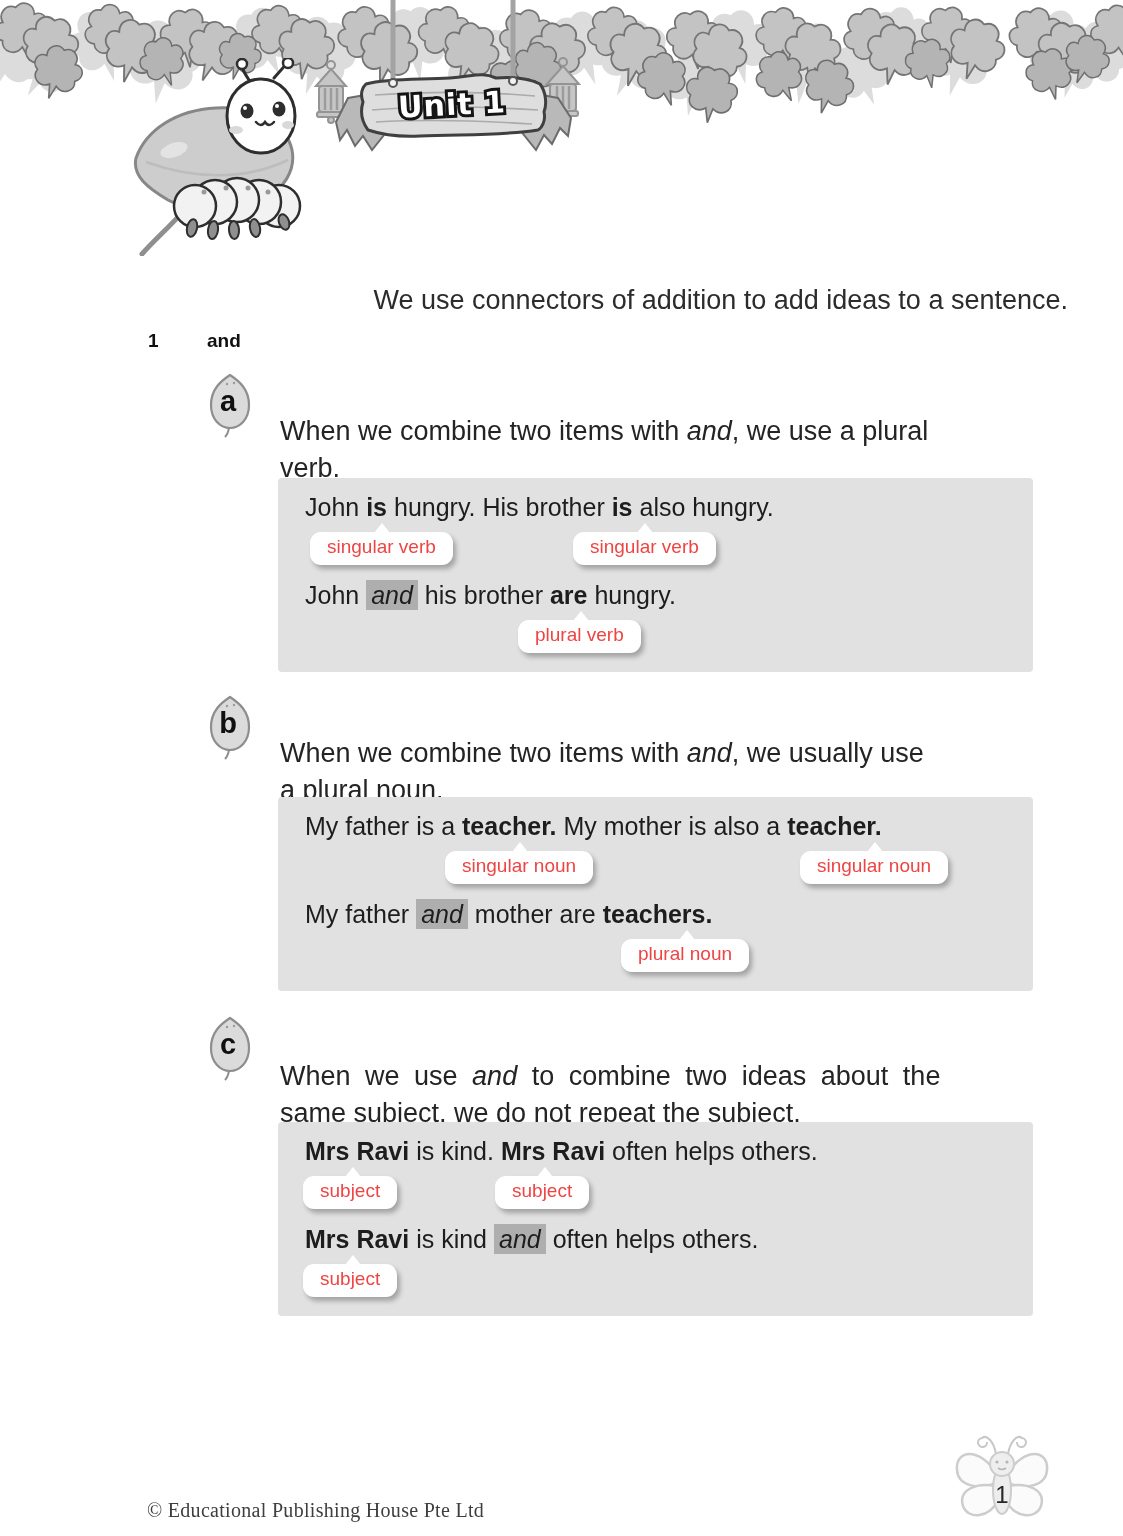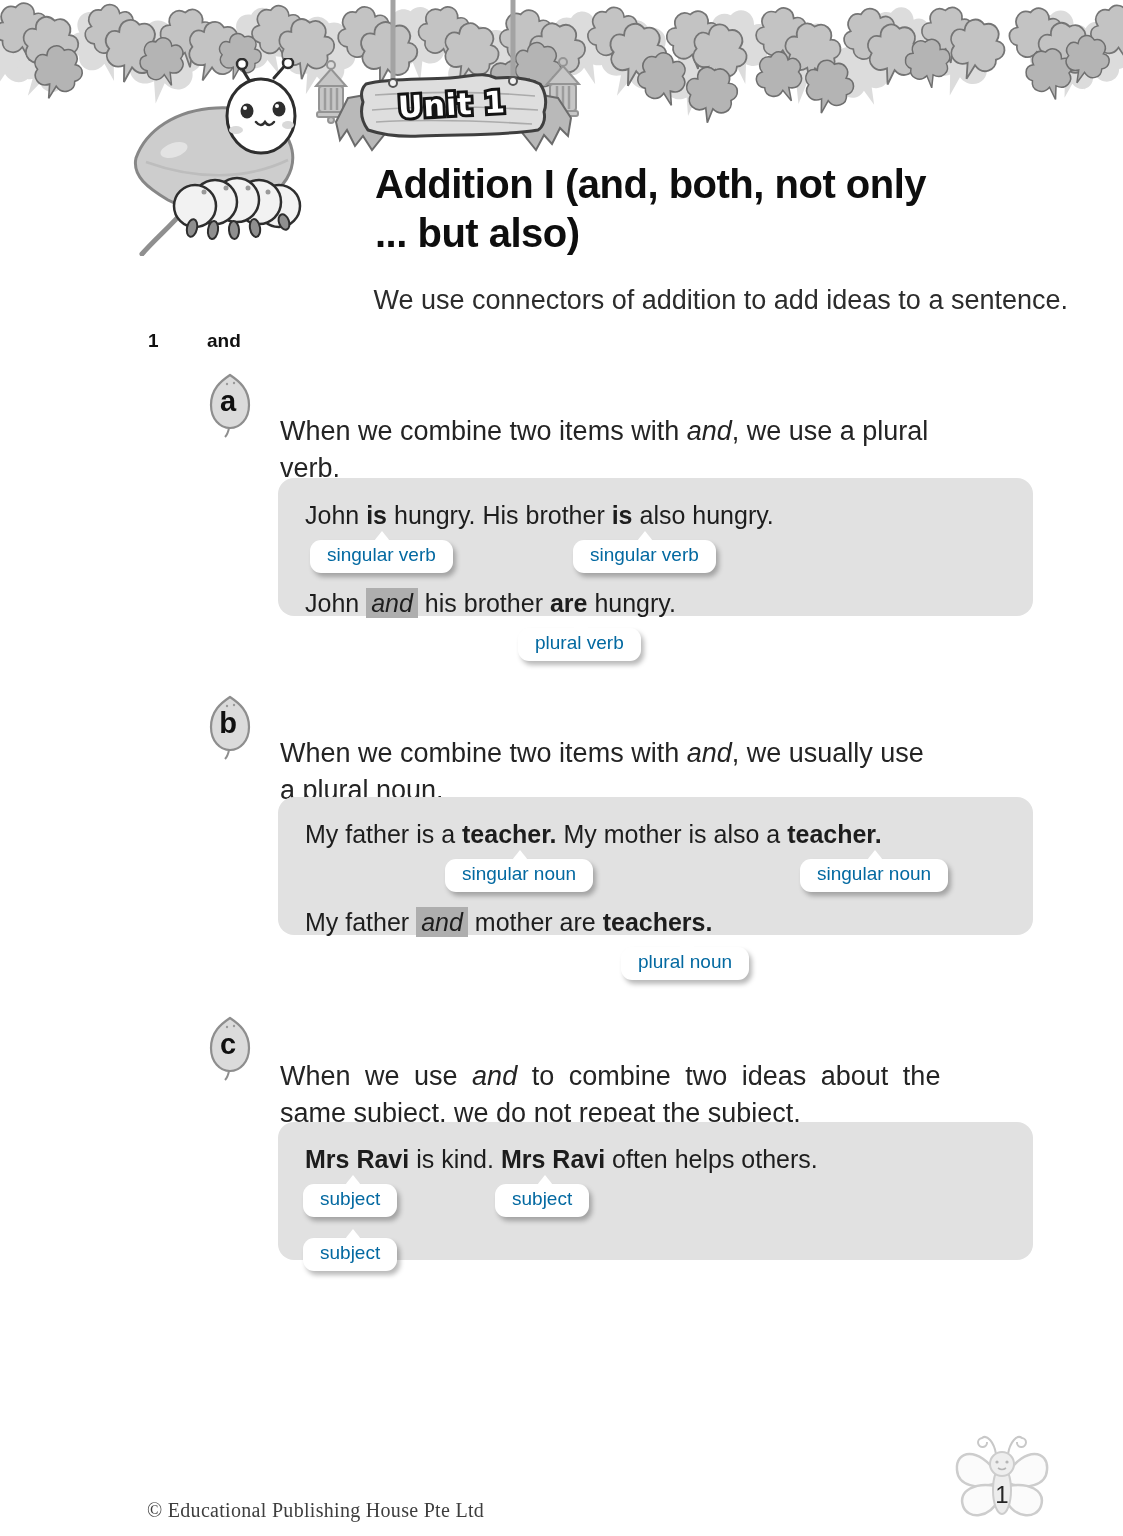--- a/index.html
+++ b/index.html
@@ -36,34 +36,34 @@
                       font-weight:bold;font-size:29px;color:#101010;}
 
   
   .point-text{position:absolute;left:280px;width:756px;font-size:27px;line-height:37px;color:#242424;}
   #point-a-text{top:386px;}
   #point-b-text{top:708px;}
   #point-c-text{top:1031px;}
   .sp{word-spacing:7px;text-align:right;}
 
   
-  .ex-box{position:absolute;left:278px;width:755px;height:138px;
-          background:var(--example-box-bg,#e1e1e1);border-radius:16px;
-          padding:20px 20px 0 27px;box-sizing:border-box;}
+  .ex-box{position:absolute;left:278px;width:755px;height:194px;
+          background:var(--example-box-bg,#e1e1e1);border-radius:4px;
+          padding:12px 20px 0 27px;box-sizing:border-box;}
   #box-a{top:478px;}
   #box-b{top:797px;}
   #box-c{top:1122px;}
   .ex-line{font-size:25px;line-height:34px;color:#1d1d1d;margin:0;white-space:nowrap;}
   .b{font-weight:bold;}
   .i{font-style:italic;}
   .hl{background:var(--and-highlight,#aeaeae);padding:1px 5px;}
 
   .callout-row{position:relative;height:54px;}
   .callout{position:absolute;top:8px;background:var(--callout-bg,#ffffff);border-radius:11px;
-           padding:4px 17px 7px;font-size:19px;color:#0369a1;white-space:nowrap;
+           padding:4px 17px 7px;font-size:19px;color:#ef4444;white-space:nowrap;
            box-shadow:3px 4px 5px rgba(0,0,0,0.28);}
   .callout::before{content:"";position:absolute;top:-9px;left:45%;
            border-left:8px solid transparent;border-right:8px solid transparent;
            border-bottom:10px solid var(--callout-bg,#ffffff);}
 
   
   .copyright{position:absolute;left:147px;top:1479px;font-family:"Liberation Serif",serif;
              font-size:20px;color:#3e3e3e;letter-spacing:0.3px;}
   .butterfly{position:absolute;left:946px;top:1426px;}
   .page-num-text{font-family:"Liberation Sans",sans-serif;font-size:24px;fill:#262626;}
@@ -232,22 +232,20 @@
         <path d="M75,95 C120,92 180,91 235,96"></path>
         <path d="M72,110 C130,105 190,107 238,110"></path>
         <path d="M76,122 C130,119 185,121 232,124"></path>
       </g>
       <circle cx="93" cy="83" r="4" fill="#f2f2f2" stroke="#555" stroke-width="2"></circle>
       <circle cx="213" cy="81" r="4" fill="#f2f2f2" stroke="#555" stroke-width="2"></circle>
       <text class="sign-text" x="152" y="115" text-anchor="middle" transform="rotate(-3 152 105)">Unit 1</text>
     </g>
   </svg>
 
-  <h1 class="title">Addition I (and, both, not only
-... but also)</h1>
 
   <p class="intro">We use connectors of addition to add ideas to a sentence.</p>
 
   <div class="section-head">
     <span class="num">1</span><span>and</span>
   </div>
 
   <div class="leaf-badge" id="badge-a">
     <svg width="48" height="66" viewBox="0 0 48 66">
       <path d="M24,3 C33,9 43,17 43,33 C43,47 34,56 24,56 C14,56 5,47 5,33 C5,17 15,9 24,3 Z" fill="#dbdbdb" stroke="#8e8e8e" stroke-width="2.2"></path>
@@ -303,20 +301,21 @@
       <div class="callout" style="left:316px"><span>plural noun</span></div>
     </div>
   </div>
 
   <div class="ex-box" id="box-c">
     <p class="ex-line"><span class="b">Mrs Ravi</span><span> is kind. </span><span class="b">Mrs Ravi</span><span> often helps others.</span></p>
     <div class="callout-row">
       <div class="callout" style="left:-2px"><span>subject</span></div>
       <div class="callout" style="left:190px"><span>subject</span></div>
     </div>
+    <p class="ex-line"><span class="b">Mrs Ravi</span><span> is kind </span><span class="i hl">and</span><span> often helps others.</span></p>
     <div class="callout-row">
       <div class="callout" style="left:-2px"><span>subject</span></div>
     </div>
   </div>
 
   <p class="copyright">© Educational Publishing House Pte Ltd</p>
 
   <svg class="butterfly" width="112" height="104" viewBox="0 0 112 104">
     <path d="M50,28 C48,16 41,8 36,12 a4.5,4.5 0 1 0 5,4" fill="none" stroke="#c8c8c8" stroke-width="2"></path>
     <path d="M62,28 C64,16 71,8 76,12 a4.5,4.5 0 1 1 -5,4" fill="none" stroke="#c8c8c8" stroke-width="2"></path>

